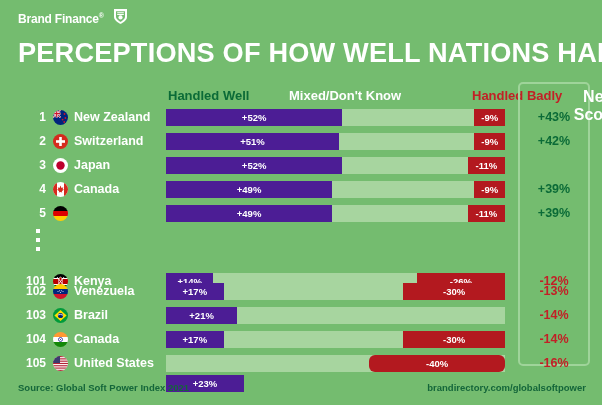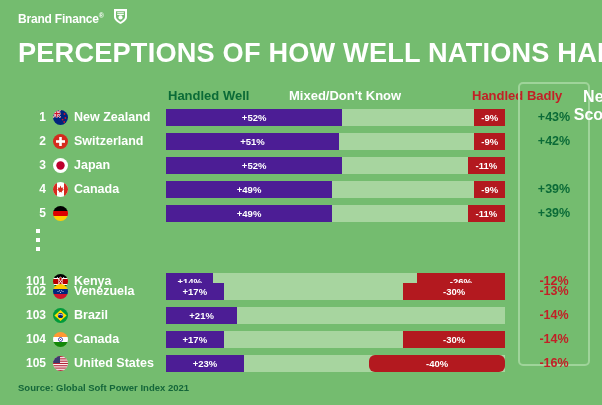--- a/index.html
+++ b/index.html
@@ -406,29 +406,30 @@
             <rect y="4.6" width="15" height="1.15" fill="#b22234"></rect>
             <rect y="6.9" width="15" height="1.15" fill="#b22234"></rect>
             <rect y="9.2" width="15" height="1.15" fill="#b22234"></rect>
             <rect y="11.5" width="15" height="1.15" fill="#b22234"></rect>
             <rect y="13.8" width="15" height="1.15" fill="#b22234"></rect>
             <rect width="7" height="7" fill="#3c3b6e"></rect>
           </svg>
         </div>
         <div class="country">United States</div>
         <div class="bar">
-          <div class="seg seg-well" style="width: 23%;">+23%</div>
+          <div class="seg seg-well" style="width: 23%; margin-top: 20px;">+23%</div>
           <div class="seg seg-mixed" style="width: 37%;"></div>
           <div class="seg seg-badly" style="width: 40%; border-radius: 6px;">-40%</div>
         </div>
         <div class="net net-neg">-16%</div>
       </div>
     </div>
 
   <div id="ellipsis">
     <i></i>
       <i></i>
       <i></i>
   </div>
 
   <div id="footer-source">Source: Global Soft Power Index 2021</div>
+  <div id="footer-url">brandirectory.com/globalsoftpower</div>
 
 </div>
 
 </body></html>

